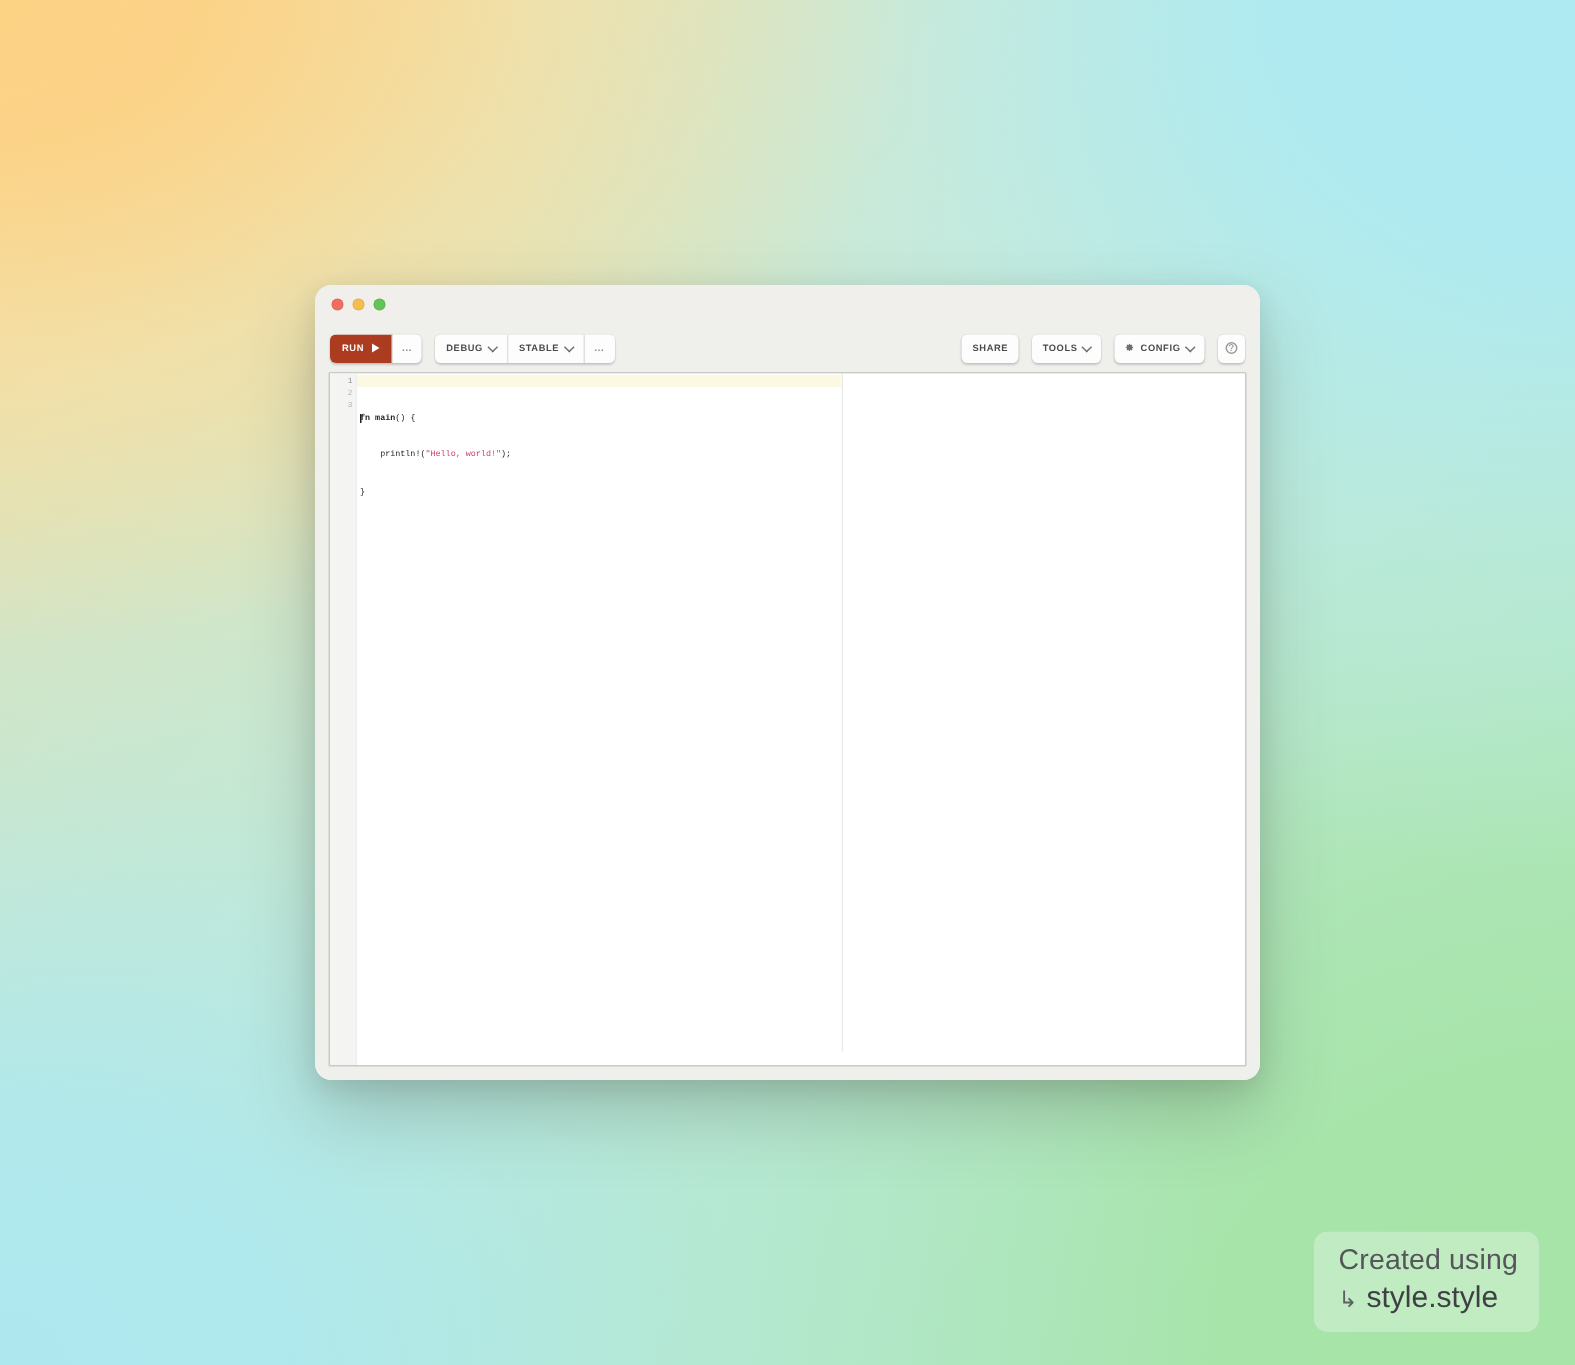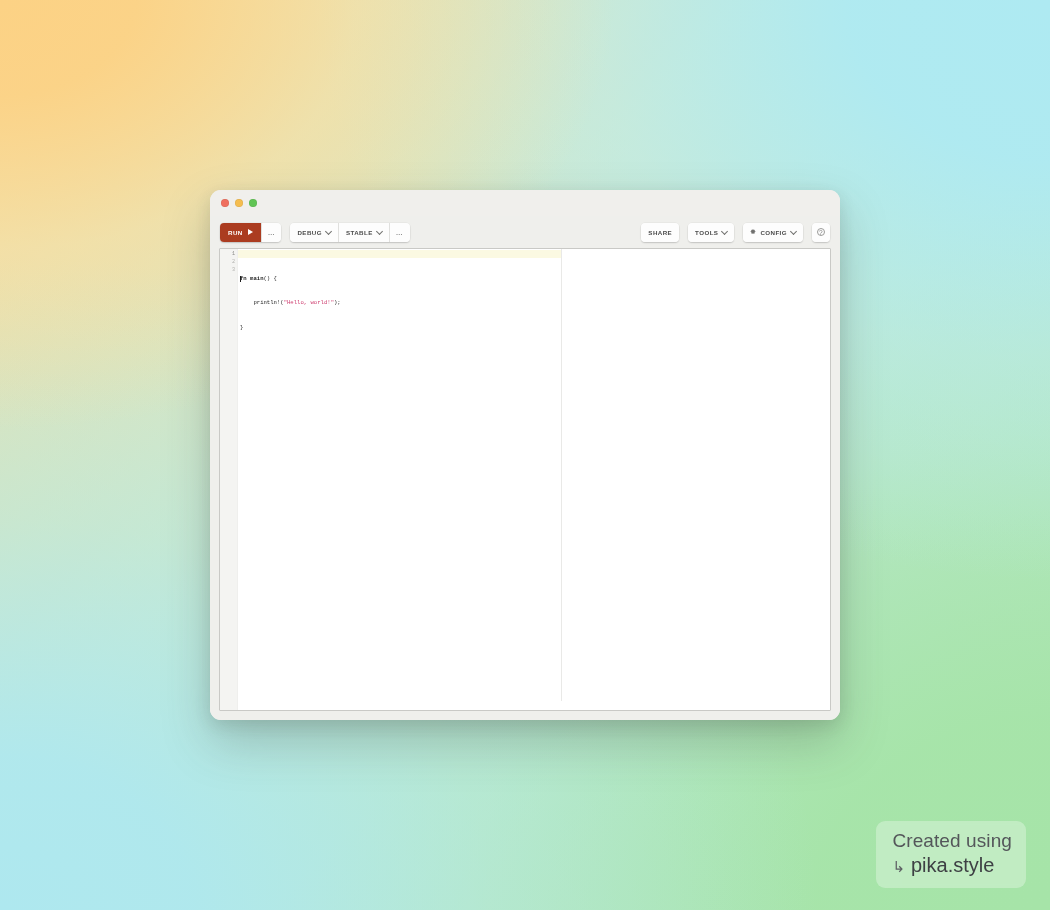--- a/index.html
+++ b/index.html
@@ -399,15 +399,15 @@
 
     </div>
 
   </div>
 </div>
 
 <div class="watermark">
   <div class="wm-l1">Created using</div>
   <div class="wm-l2">
     <span class="wm-arrow">↳</span>
-    <span>pika.style</span>
+    <span>style.style</span>
   </div>
 </div>
 
 </body></html>

